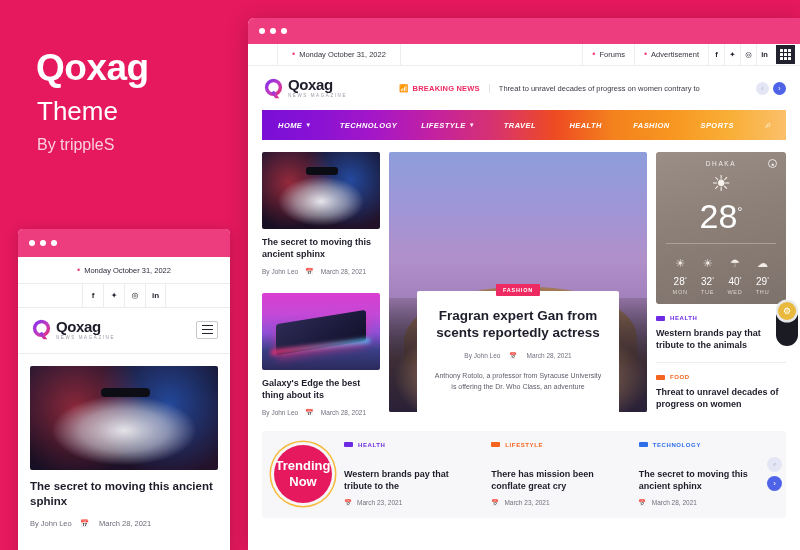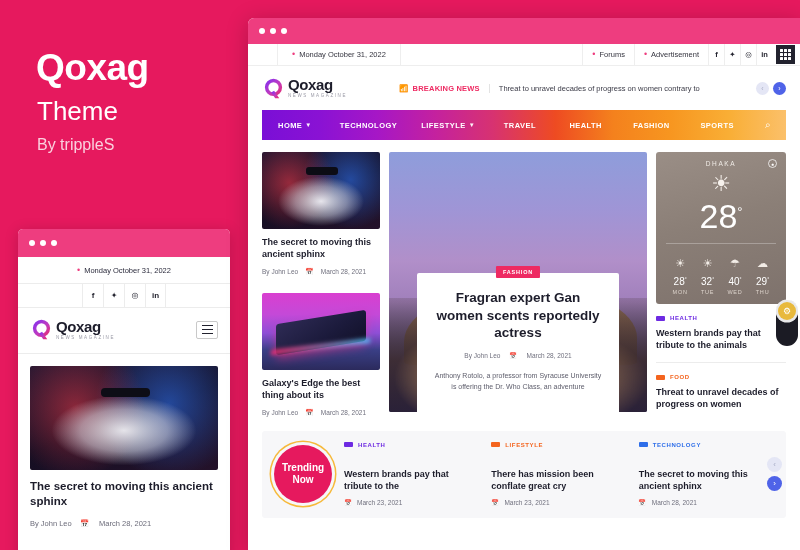--- a/index.html
+++ b/index.html
@@ -144,21 +144,21 @@
   #menu {
     height: 30px; margin: 0 14px; display: flex; align-items: stretch;
     background: linear-gradient(90deg,
       #7a0fd6 0%, #8a12d4 11%, #a617c6 22%,
       #c4219f 33%, #d73271 44%, #ee4b22 56%,
       #f4811d 67%, #f79620 78%, #f9ae35 89%, #fbc06a 100%);
     font-size: 7.5px; font-weight: bold; color: #ffffff; letter-spacing: 0.45px;
   }
   #menu .mi {
     display: flex; align-items: center; justify-content: center; gap: 3px;
-    padding: 0 12px; white-space: nowrap; flex: 1;
+    padding: 0 12px; white-space: nowrap; flex: 1; font-style: italic;
   }
   #menu .mi.search { flex: 0 0 36px; font-size: 10px; font-weight: normal; }
   .caret { font-size: 6px; opacity: 0.95; }
 
   
   #content { display: flex; gap: 9px; padding: 12px 14px 0; }
   .colL { width: 118px; }
   .colC { flex: 1; }
   .colR { width: 130px; }
 
@@ -258,21 +258,21 @@
   .cat i { width: 9px; height: 5px; display: block; border-radius: 1px; }
   .rnews .t { margin-top: 6px; font-size: 9px; font-weight: bold; color: #1d1d2b; line-height: 1.34; }
 
   
   #trending {
     margin: 14px 14px 0; background: #f7f7f9; border-radius: 3px;
     display: flex; align-items: center; padding: 11px 12px; gap: 12px; position: relative;
   }
   #tr-circle {
     width: 58px; height: 58px; border-radius: 50%; flex: 0 0 58px;
-    background: #e6195e; color: #fff; font-size: 10px; font-weight: bold;
+    background: #e6195e; color: #fff; font-size: 13px; font-weight: bold;
     display: flex; align-items: center; justify-content: center; text-align: center;
     line-height: 1.25; box-shadow: 0 0 0 3px #f7f7f9, 0 0 0 4.5px #f6b93b;
   }
   .tr-item { flex: 1; padding-right: 8px; }
   .tr-item .t { margin-top: 20px; font-size: 9px; font-weight: bold; color: #1d1d2b; line-height: 1.34; }
   .tr-item .m { margin-top: 7px; font-size: 6.5px; color: #70707e; display: flex; align-items: center; gap: 5px; }
   .tr-arrows { position: absolute; right: 4px; top: 50%; transform: translateY(-50%); }
   .tr-arrows .navarrow { width: 15px; height: 15px; font-size: 8px; }
   .tr-arrows .navarrow.prev { margin: 0 0 4px 0; }
 
@@ -489,21 +489,21 @@
     </div>
 
     <div class="colC">
       <div id="hero">
         <div id="hero-img">
           <span class="hill"></span>
             <span class="town"></span>
         </div>
         <div id="hero-card">
           <span id="hero-badge">FASHION</span>
-          <div id="hero-title">Fragran expert Gan women scents reportedly actress</div>
+          <div id="hero-title">Fragran expert Gan from scents reportedly actress</div>
           <div id="hero-meta">
             <span>By John Leo</span>
             <span>📅</span>
             <span>March 28, 2021</span>
           </div>
           <div id="hero-ex">Anthony Rotolo, a professor from Syracuse University is offering the Dr. Who Class, an adventure</div>
         </div>
       </div>
     </div>
 

